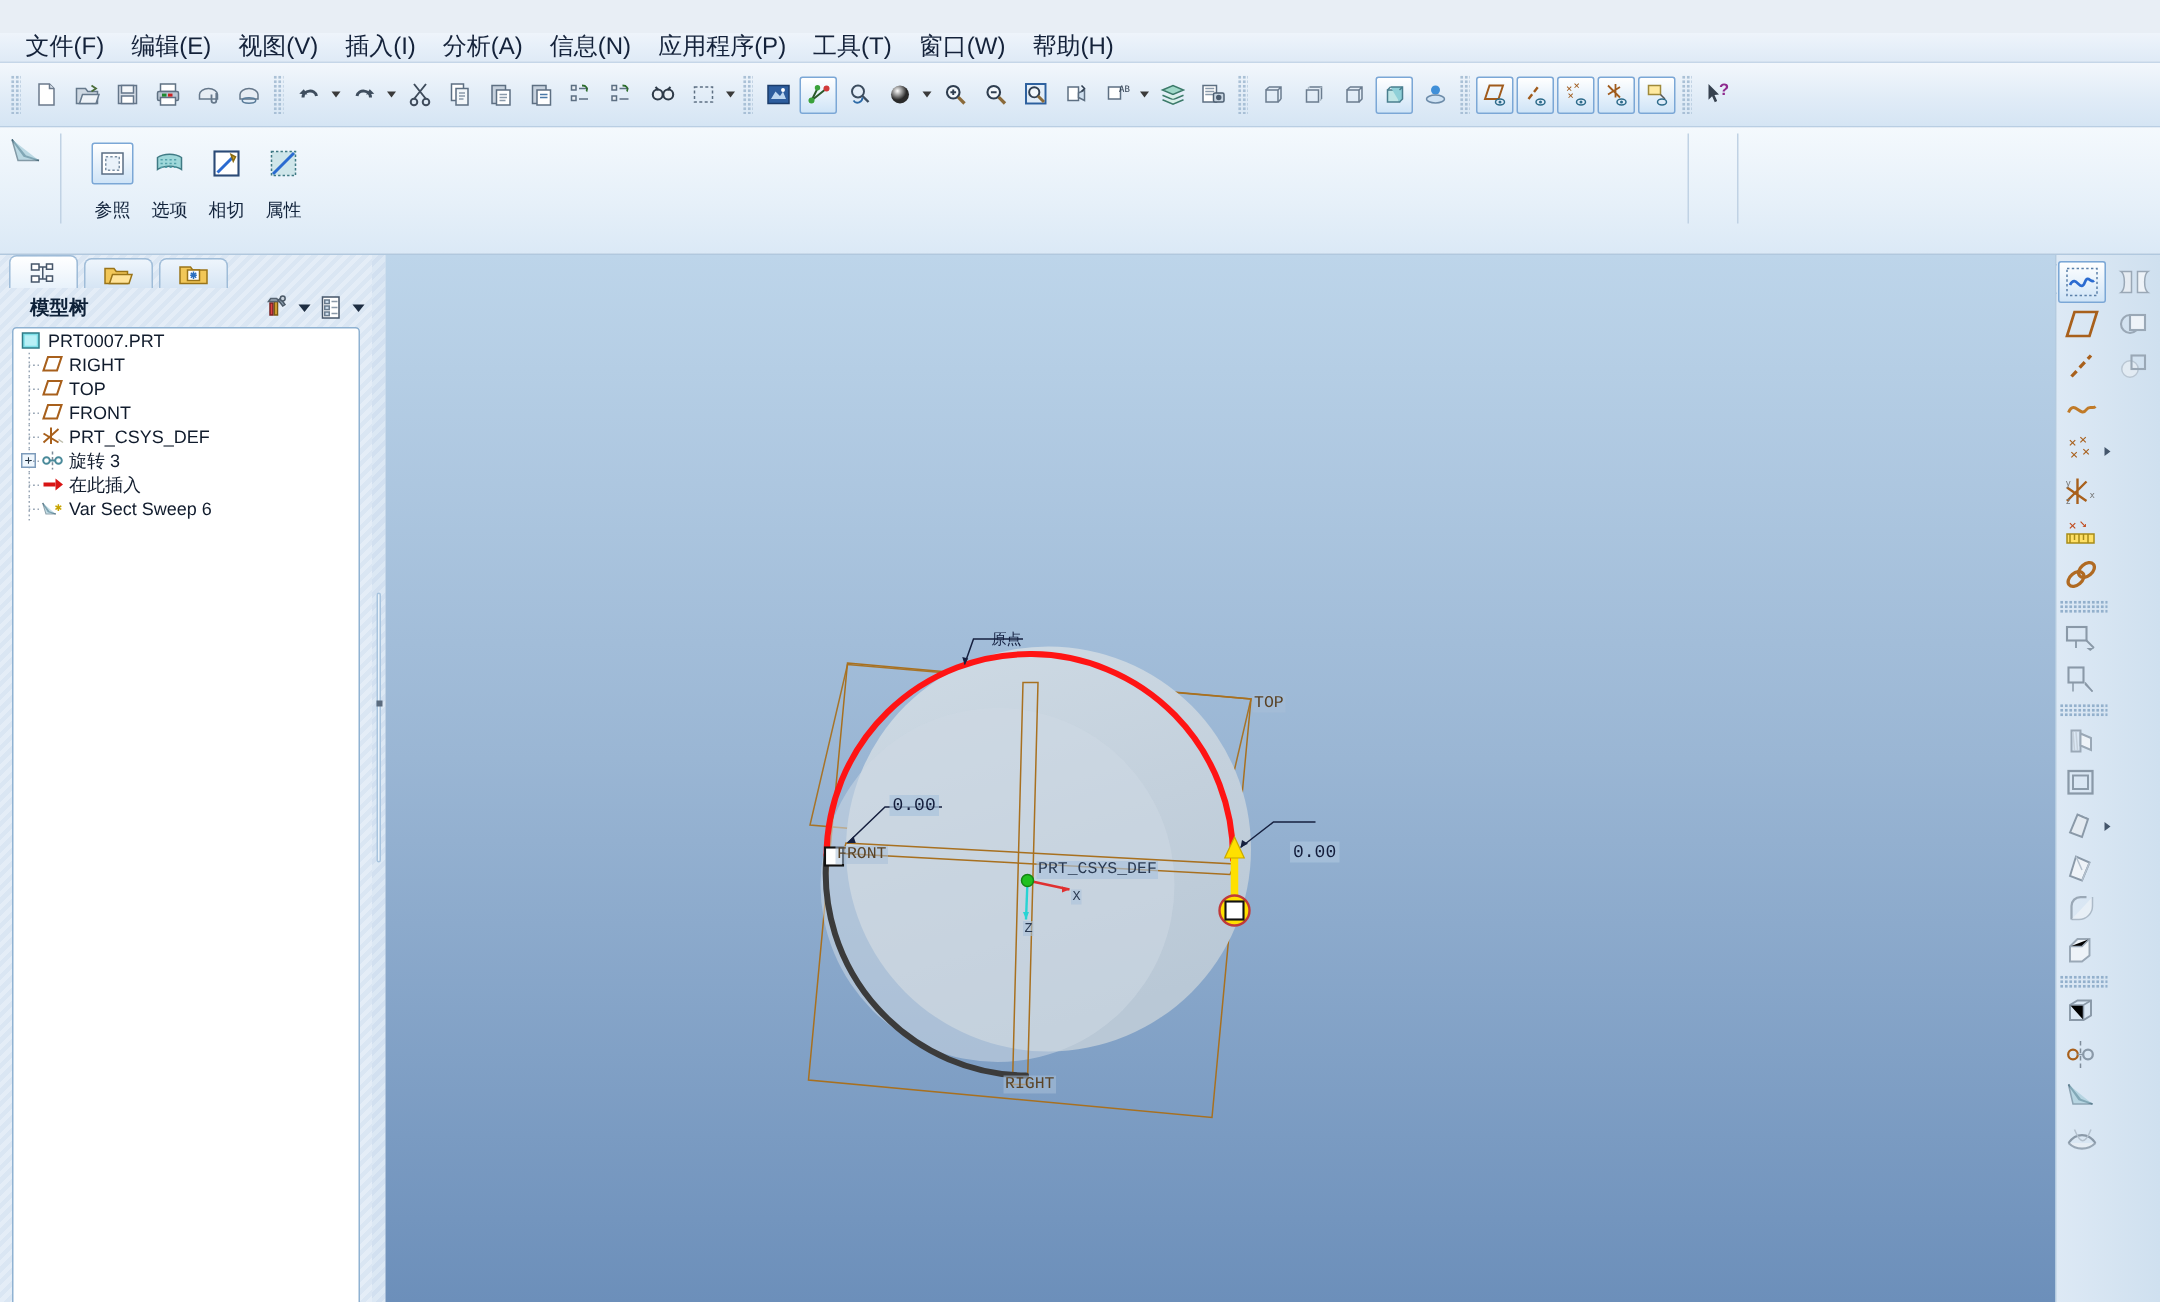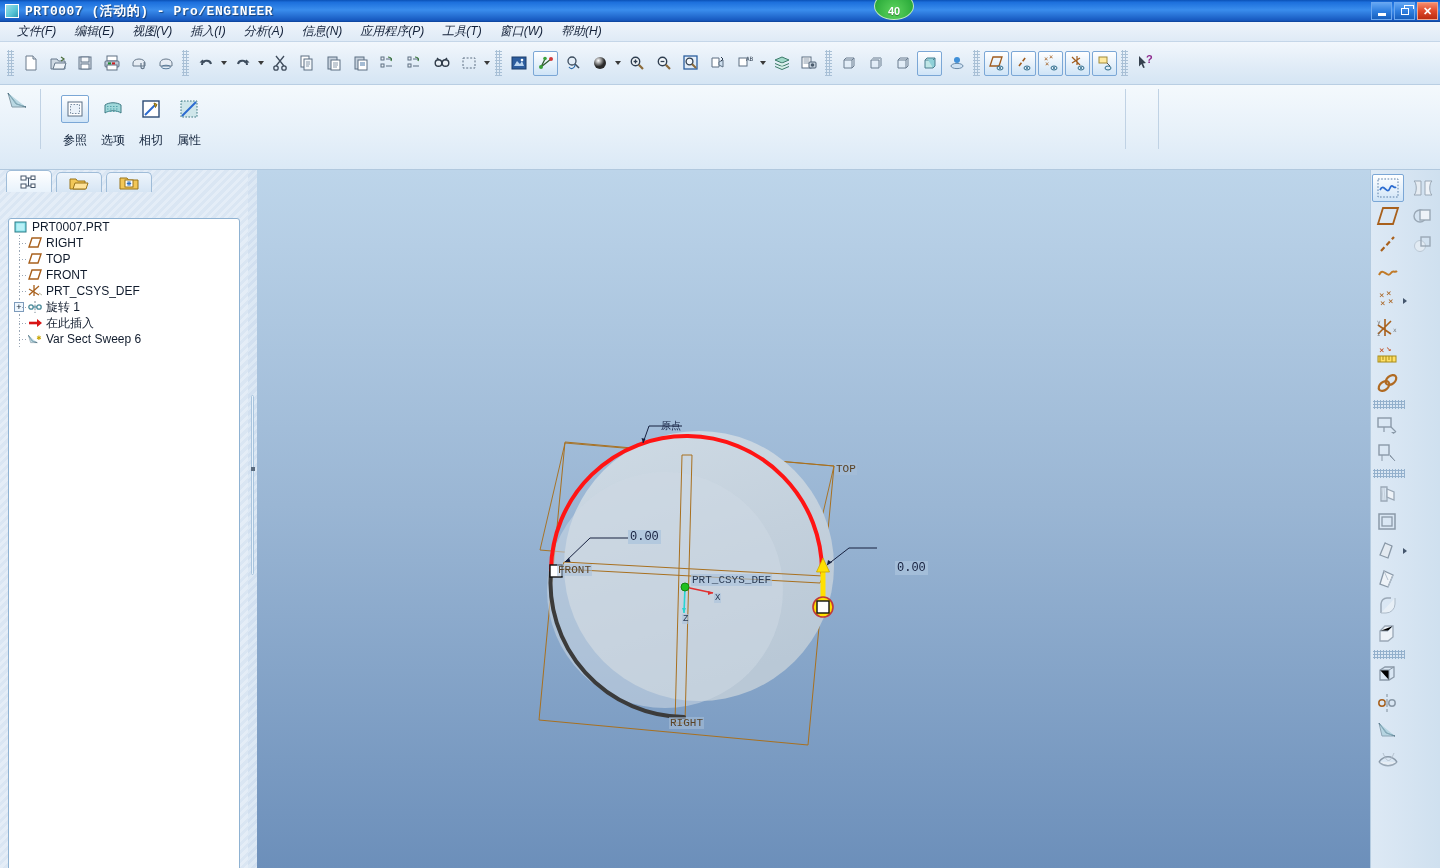--- a/index.html
+++ b/index.html
@@ -52,21 +52,21 @@
   .winbtn .res-glyph:before { content:""; position:absolute; left:2px; top:-4px; width:8px; height:3px; border:1.5px solid #fff; border-bottom:none; }
 
   
   .menubar {
     position: absolute; left: 0; top: 22px; width: 1440px; height: 20px;
     background: linear-gradient(to bottom,#eef4fb 0%, #dfeaf6 100%);
     display: flex; align-items: center; padding-left: 8px;
     border-bottom: 1px solid #c5d6e8;
   }
   .menuitem {
-    font-size: 12px; color: #14223a; padding: 2px 9px; cursor: default; white-space: nowrap; font-style: italic;
+    font-size: 16px; color: #14223a; padding: 2px 9px; cursor: default; white-space: nowrap;
   }
 
   
   .toolbar {
     position: absolute; left: 0; top: 42px; width: 1440px; height: 43px;
     background: linear-gradient(to bottom,#f2f7fc 0%, #e1ecf7 55%, #d5e5f4 100%);
     border-bottom: 1px solid #b9cee3;
     display: flex; align-items: center; padding-left: 4px;
   }
   .grip { width: 7px; height: 26px; margin: 0 3px; flex:none;
@@ -147,21 +147,21 @@
       background: repeating-linear-gradient(135deg,#dce8f4 0 3px,#d2e0f0 3px 6px); }
   .splitter .bar { position:absolute; left:3px; top:225px; width:3px; height:180px;
       border:1px solid #a8c4de; border-radius:2px; background:#e9f2fa;}
   .splitter .dot { position:absolute; left:3px; top:297px; width:4px; height:4px; background:#5a6b7e; }
 
   
   .graphics { position:absolute; left:257px; top:170px; width:1113px; height:698px;
       background: linear-gradient(to bottom,#bdd5ea 0%, #9ab6d4 48%, #6c8fba 100%); overflow:hidden; }
   .gsvg { position:absolute; left:0; top:0; }
   .dimlbl { position:absolute; font-family:"Liberation Mono",monospace; font-size:12px;
-      color:#141e3c; background:rgba(170,195,220,.72); padding:0 2px; white-space:nowrap; cursor:pointer;margin-left:35px;}
+      color:#141e3c; background:rgba(170,195,220,.72); padding:0 2px; white-space:nowrap; cursor:pointer;}
   .planelbl { position:absolute; font-family:"Liberation Mono",monospace; font-size:11px;
       color:#5a4326; background:rgba(168,192,216,.55); padding:0 1px; white-space:nowrap;}
   .csyslbl { position:absolute; font-family:"Liberation Mono",monospace; font-size:11px;
       color:#2a3a52; background:rgba(170,195,220,.66); padding:0 1px; white-space:nowrap;}
   .axlbl { position:absolute; font-family:"Liberation Mono",monospace; font-size:9px;
       color:#2a3a52; background:rgba(170,195,220,.6); padding:0 1px;}
   .origlbl { position:absolute; font-size:10px; color:#131f40; white-space:nowrap; }
 
   
   .righttb { position:absolute; left:1370px; top:170px; width:70px; height:698px;
@@ -175,34 +175,20 @@
   .rbtn .flyout { position:absolute; right:-4px; top:11px; border-left:4px solid #44566c;
       border-top:3px solid transparent; border-bottom:3px solid transparent; }
   .rsep { width:32px; height:9px; margin:2px 0 2px 1px;
       background-image: radial-gradient(#93b0cc 1px, transparent 1.2px); background-size:3px 3px; }
 </style>
 </head>
 <body>
 
 <div id="app">
 
-  <div class="titlebar">
-    <div class="tb-icon"></div>
-    <div class="tb-title">PRT0007 (活动的) - Pro/ENGINEER</div>
-    <div class="tb-badge">40</div>
-    <div class="tb-buttons">
-      <div class="winbtn">
-          <div class="min-glyph"></div>
-        </div>
-      <div class="winbtn">
-          <div class="res-glyph"></div>
-        </div>
-      <div class="winbtn close">✕</div>
-    </div>
-  </div>
 
   <div class="menubar" id="menubar">
       <div class="menuitem">文件(F)</div>
       <div class="menuitem">编辑(E)</div>
       <div class="menuitem">视图(V)</div>
       <div class="menuitem">插入(I)</div>
       <div class="menuitem">分析(A)</div>
       <div class="menuitem">信息(N)</div>
       <div class="menuitem">应用程序(P)</div>
       <div class="menuitem">工具(T)</div>
@@ -609,20 +595,45 @@
       </div>
       <div class="ptab">
         <svg width="22" height="16" viewBox="0 0 22 16">
             <path d="M2 3h7l1.5 2H20v9H2z" fill="#f2c758" stroke="#9a7418"></path>
             <rect x="7" y="5" width="8" height="7" fill="#fff" stroke="#9a7418"></rect>
             <path d="M11 6v5M8.8 8.5h4.4M9.2 6.8l3.6 3.4M12.8 6.8l-3.6 3.4" stroke="#2b6fc0"></path>
           </svg>
       </div>
     </div>
 
+    <div class="tree-header">
+      <div class="tree-title">模型树</div>
+      <div class="tree-tools">
+        <div class="ttool">
+          <svg width="18" height="18" viewBox="0 0 18 18">
+              <path d="M4 14V6h2v8z" fill="#d44" stroke="#7a2222"></path>
+              <path d="M7 14V5h2v9z" fill="#e8b23a" stroke="#7a5a12"></path>
+              <path d="M3 5h7l-1.5-2h-4z" fill="#9aa7b4" stroke="#55626f"></path>
+              <path d="M11 3l3 4-1.5 1-3-4z" fill="#8fa0b1" stroke="#4c5a68"></path>
+              <circle cx="12.5" cy="3" r="1.6" fill="#c9d3dd" stroke="#4c5a68"></circle>
+            </svg>
+        </div>
+        <div class="ttool-caret"></div>
+        <div class="ttool">
+          <svg width="18" height="18" viewBox="0 0 18 18">
+              <rect x="3" y="2" width="11" height="14" fill="#fff" stroke="#46566a"></rect>
+              <rect x="4.5" y="4" width="3" height="2.4" fill="#cfe0f0" stroke="#6a7c8e"></rect>
+              <rect x="4.5" y="8" width="3" height="2.4" fill="#cfe0f0" stroke="#6a7c8e"></rect>
+              <rect x="4.5" y="12" width="3" height="2.4" fill="#cfe0f0" stroke="#6a7c8e"></rect>
+              <path d="M9 5h4M9 9h4M9 13h4" stroke="#8a99a8"></path>
+            </svg>
+        </div>
+        <div class="ttool-caret"></div>
+      </div>
+    </div>
 
     <div class="treebox" id="treebox">
         <div class="trow">
           <span class="ticon">
             <svg width="14" height="14" viewBox="0 0 14 14">
               <rect x="1" y="2" width="11" height="10" fill="#7fe0e8" stroke="#2f7c88"></rect>
               <rect x="2.5" y="3.5" width="8" height="7" fill="#b8f0f6"></rect>
             </svg>
           </span>
           <span class="tlabel">PRT0007.PRT</span>
@@ -669,21 +680,21 @@
             <span class="tplus">+</span>
           </div>
           <span class="ticon">
             <svg width="15" height="14" viewBox="0 0 15 14">
               <circle cx="3" cy="7" r="2.2" fill="none" stroke="#4a8a9a" stroke-width="1.3"></circle>
               <circle cx="11" cy="7" r="2.2" fill="none" stroke="#4a8a9a" stroke-width="1.3"></circle>
               <path d="M5.2 7h3.6" stroke="#4a8a9a" stroke-width="1.3"></path>
               <path d="M7 1v12" stroke="#7a8a96" stroke-dasharray="2 1.6"></path>
             </svg>
           </span>
-          <span class="tlabel">旋转 1</span>
+          <span class="tlabel">旋转 3</span>
         </div>
         <div class="trow">
           <div class="tindent tind-line"></div>
           <span class="ticon">
             <svg width="15" height="14" viewBox="0 0 15 14">
               <path d="M1 7h8" stroke="#d81414" stroke-width="2.6"></path>
               <path d="M9 3l5 4-5 4z" fill="#d81414"></path>
             </svg>
           </span>
           <span class="tlabel">在此插入</span>

